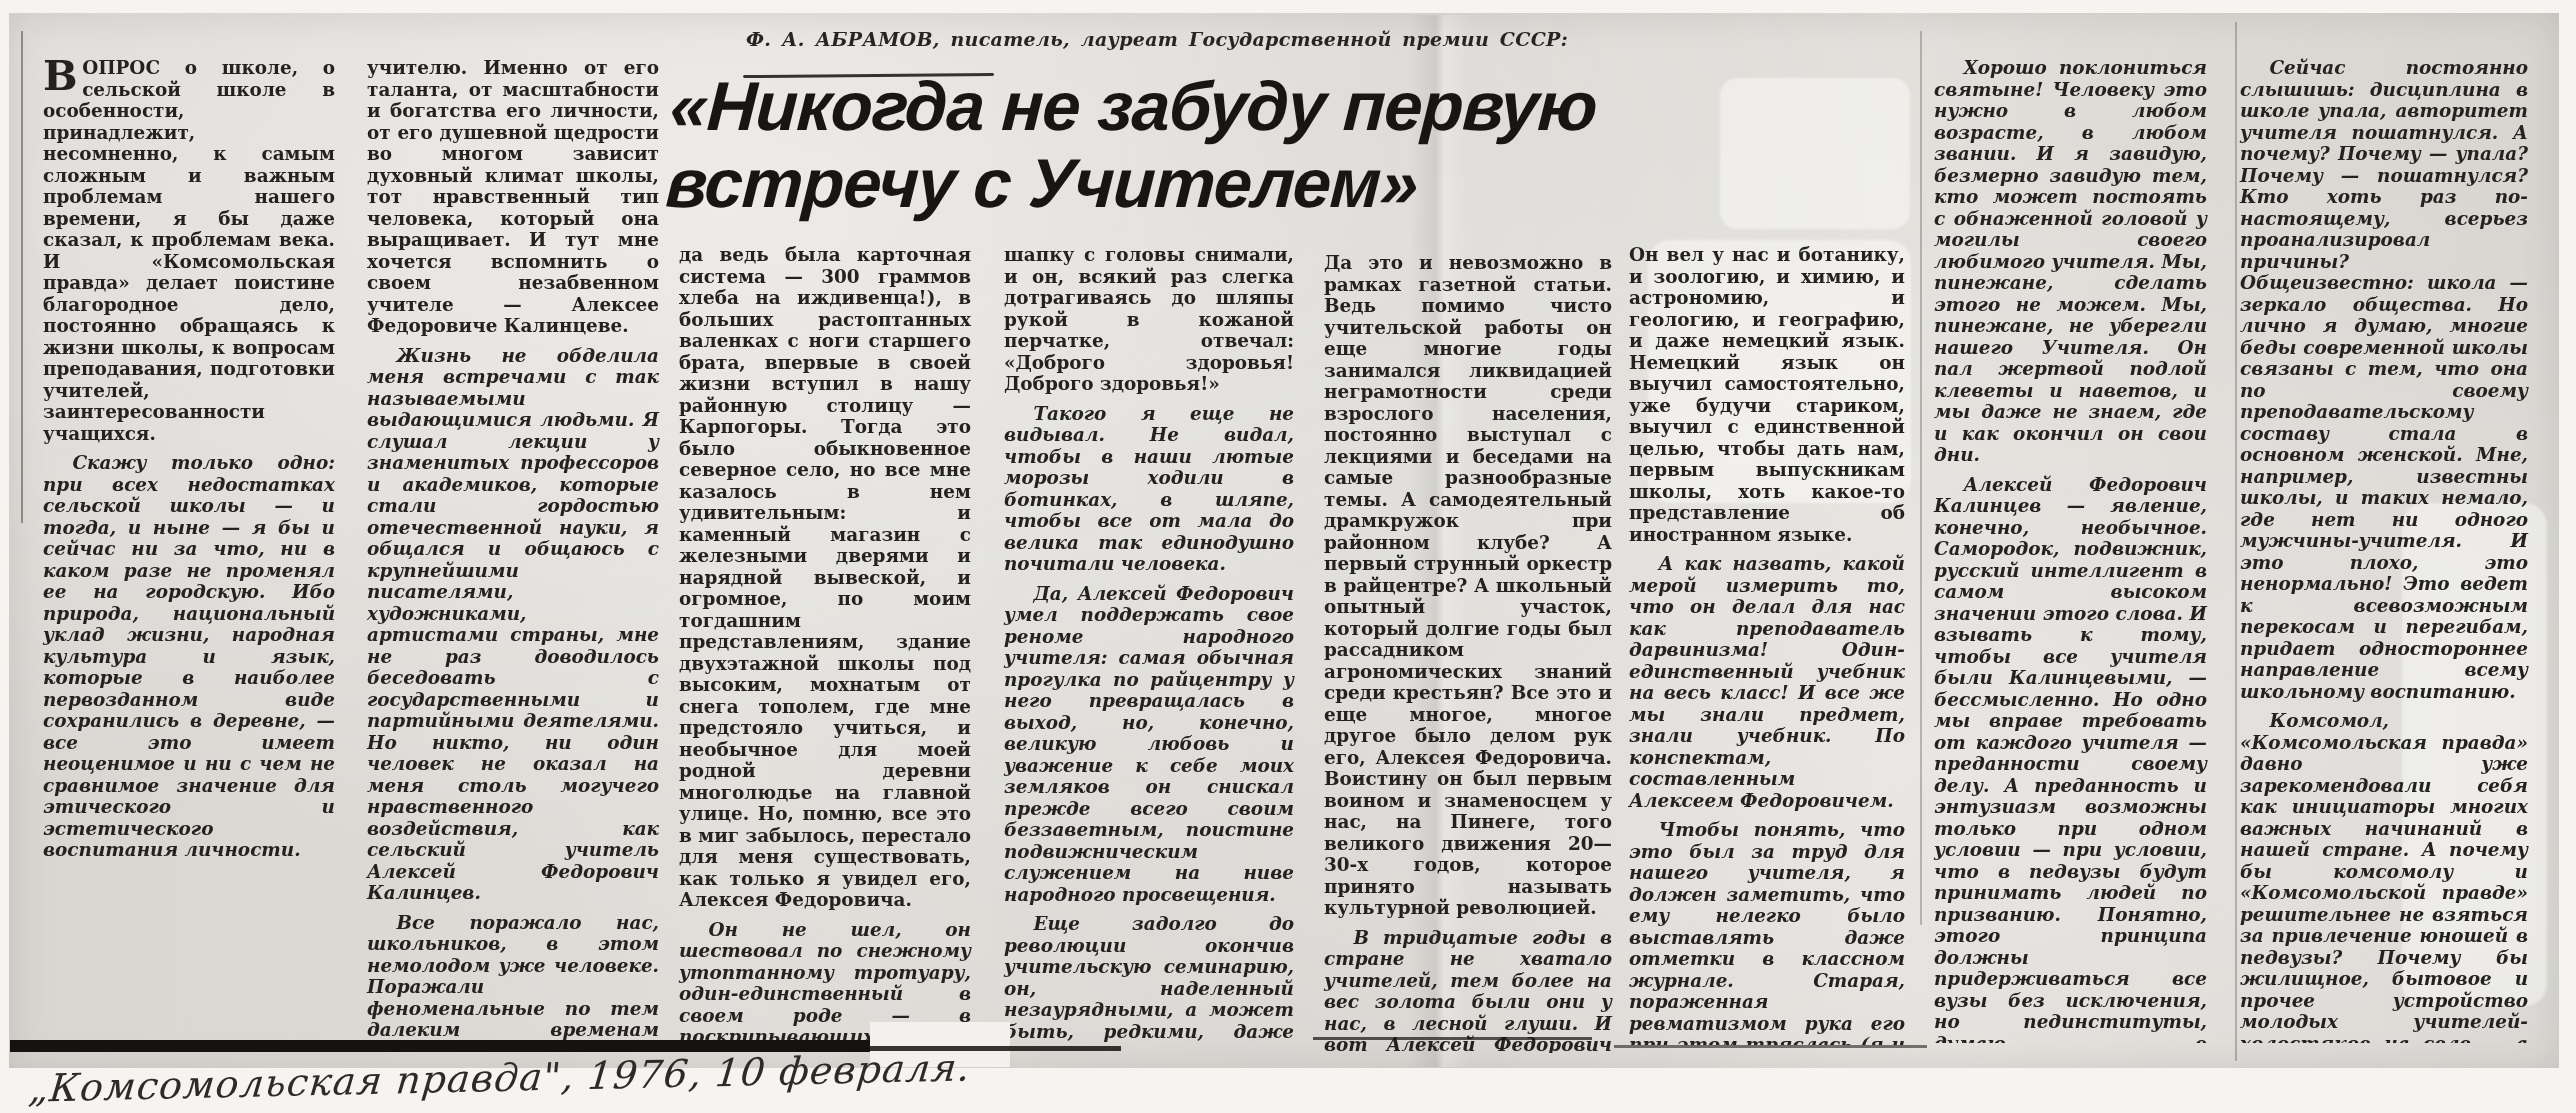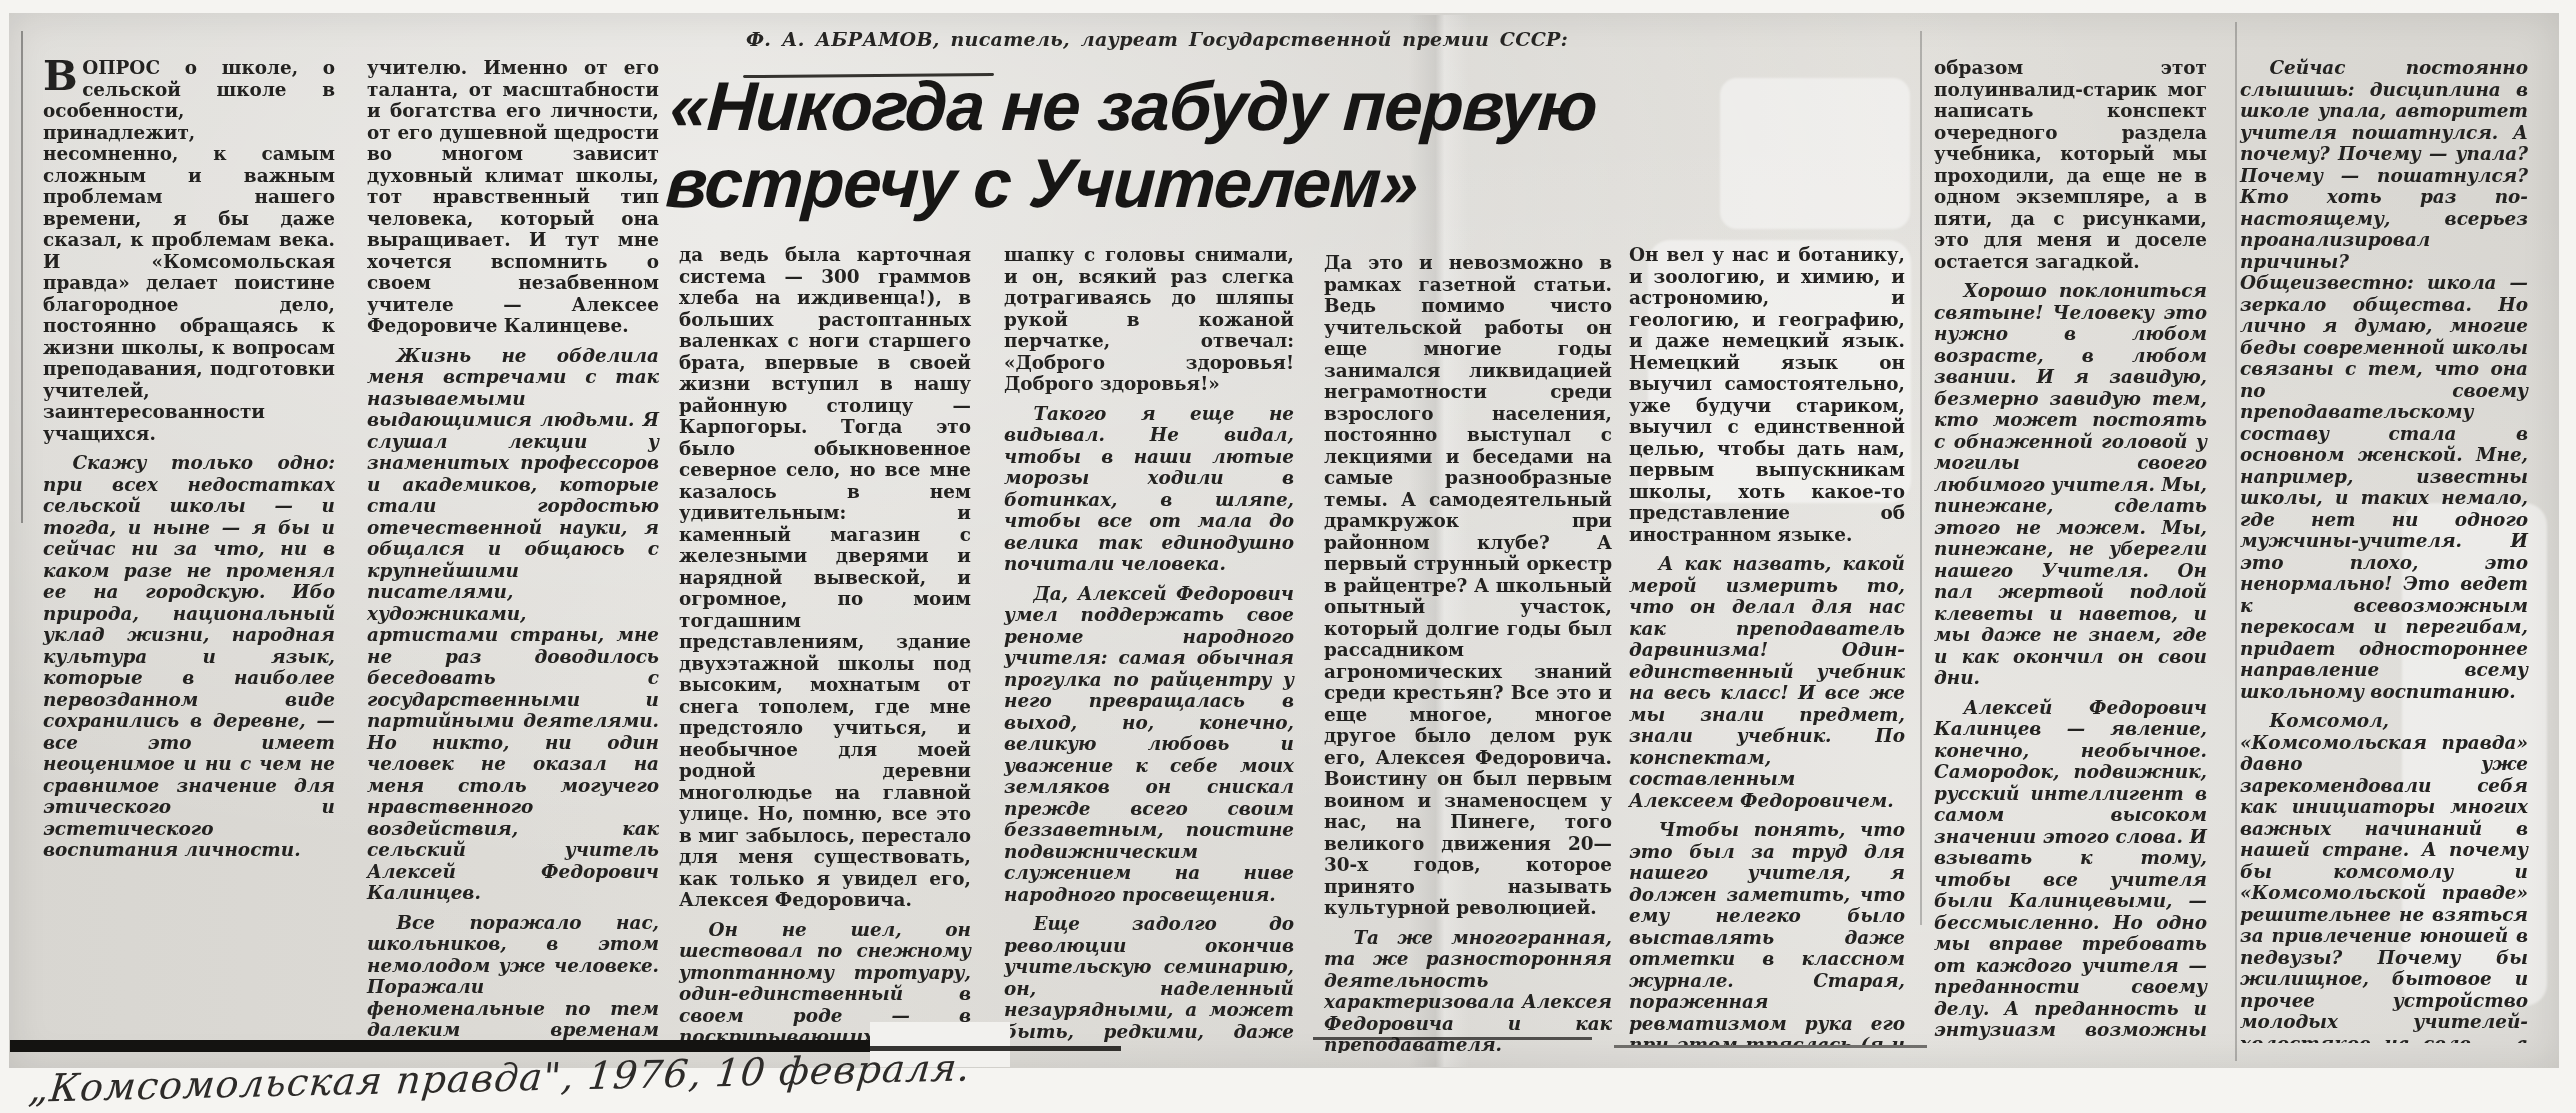--- a/index.html
+++ b/index.html
@@ -67,30 +67,28 @@
       <p class="para indent">Он не шел, он шествовал по снежному утоптанному тротуару, один-единственный в своем роде — в поскрипывающих на морозе ботинках с галошами, в темной фетровой шляпе с приподнятыми полями, в посверкивающем пенсне на красном от стужи лице, и все, кто попадался ему навстречу, — пожилые, молодые, мужчины, женщины, все кланялись ему, а старики даже</p>
     </div>
   <div class="col" style="left:996px;top:236px;width:306px;height:809px;">
       <p class="para">шапку с головы снимали, и он, всякий раз слегка дотрагиваясь до шляпы рукой в кожаной перчатке, отвечал: «Доброго здоровья! Доброго здоровья!»</p>
       <p class="para indent">Такого я еще не видывал. Не видал, чтобы в наши лютые морозы ходили в ботинках, в шляпе, чтобы все от мала до велика так единодушно почитали человека.</p>
       <p class="para indent">Да, Алексей Федорович умел поддержать свое реноме народного учителя: самая обычная прогулка по райцентру у него превращалась в выход, но, конечно, великую любовь и уважение к себе моих земляков он снискал прежде всего своим беззаветным, поистине подвижническим служением на ниве народного просвещения.</p>
       <p class="para indent">Еще задолго до революции окончив учительскую семинарию, он, наделенный незаурядными, а может быть, редкими, даже исключительными способностями, сознательно, по убеждению, пошел, как говорили тогда, в народ и вот свыше четверти века учительствовал у нас, на Пинежье, в одном из самых глухих районов Архангельской области.</p>
     </div>
   <div class="col" style="left:1316px;top:244px;width:304px;height:809px;">
       <p class="para">Да это и невозможно в рамках газетной статьи. Ведь помимо чисто учительской работы он еще многие годы занимался ликвидацией неграмотности среди взрослого населения, постоянно выступал с лекциями и беседами на самые разнообразные темы. А самодеятельный драмкружок при районном клубе? А первый струнный оркестр в райцентре? А школьный опытный участок, который долгие годы был рассадником агрономических знаний среди крестьян? Все это и еще многое, многое другое было делом рук его, Алексея Федоровича. Воистину он был первым воином и знаменосцем у нас, на Пинеге, того великого движения 20—30-х годов, которое принято называть культурной революцией.</p>
-      <p class="para indent">Та же многогранная, та же разносторонняя деятельность характеризовала Алексея Федоровича и как преподавателя.</p>
       <p class="para indent">В тридцатые годы в стране не хватало учителей, тем более на вес золота были они у нас, в лесной глуши. И вот Алексей Федорович для того, чтобы не сорвать в школе учебный процесс, годами осваивал предмет за предметом.</p>
     </div>
   <div class="col" style="left:1621px;top:236px;width:292px;height:809px;">
       <p class="para">Он вел у нас и ботанику, и зоологию, и химию, и астрономию, и геологию, и географию, и даже немецкий язык. Немецкий язык он выучил самостоятельно, уже будучи стариком, выучил с единственной целью, чтобы дать нам, первым выпускникам школы, хоть какое-то представление об иностранном языке.</p>
       <p class="para indent">А как назвать, какой мерой измерить то, что он делал для нас как преподаватель дарвинизма! Один-единственный учебник на весь класс! И все же мы знали предмет, знали учебник. По конспектам, составленным Алексеем Федоровичем.</p>
       <p class="para indent">Чтобы понять, что это был за труд для нашего учителя, я должен заметить, что ему нелегко было выставлять даже отметки в классном журнале. Старая, пораженная ревматизмом рука его при этом тряслась (я и сейчас, спустя сорок лет, слышу это потрескивание пера в напряженной тишине затаившего дыхание класса), подслеповатые, близорукие глаза только что не бороздили лист бумаги, и всегда сияющая, словно излучающая свет его лысина становилась малиновой от натуги. И вот как, когда, каким</p>
     </div>
   <div class="col" style="left:1926px;top:49px;width:289px;height:994px;">
-      <p class="para">образом этот полуинвалид-старик мог написать конспект очередного раздела учебника, который мы проходили, да еще не в одном экземпляре, а в пяти, да с рисунками, это для меня и доселе остается загадкой.</p>
       <p class="para indent">Хорошо поклониться святыне! Человеку это нужно в любом возрасте, в любом звании. И я завидую, безмерно завидую тем, кто может постоять с обнаженной головой у могилы своего любимого учителя. Мы, пинежане, сделать этого не можем. Мы, пинежане, не уберегли нашего Учителя. Он пал жертвой подлой клеветы и наветов, и мы даже не знаем, где и как окончил он свои дни.</p>
       <p class="para indent">Алексей Федорович Калинцев — явление, конечно, необычное. Самородок, подвижник, русский интеллигент в самом высоком значении этого слова. И взывать к тому, чтобы все учителя были Калинцевыми, — бессмысленно. Но одно мы вправе требовать от каждого учителя — преданности своему делу. А преданность и энтузиазм возможны только при одном условии — при условии, что в педвузы будут принимать людей по призванию. Понятно, этого принципа должны придерживаться все вузы без исключения, но пединституты, думаю, — в особенности.</p>
     </div>
   <div class="col" style="left:2232px;top:49px;width:304px;height:994px;">
       <p class="para indent">Сейчас постоянно слышишь: дисциплина в школе упала, авторитет учителя пошатнулся. А почему? Почему — упала? Почему — пошатнулся? Кто хоть раз по-настоящему, всерьез проанализировал причины? Общеизвестно: школа — зеркало общества. Но лично я думаю, многие беды современной школы связаны с тем, что она по своему преподавательскому составу стала в основном женской. Мне, например, известны школы, и таких немало, где нет ни одного мужчины-учителя. И это плохо, это ненормально! Это ведет к всевозможным перекосам и перегибам, придает одностороннее направление всему школьному воспитанию.</p>
       <p class="para indent">Комсомол, «Комсомольская правда» давно уже зарекомендовали себя как инициаторы многих важных начинаний в нашей стране. А почему бы комсомолу и «Комсомольской правде» решительнее не взяться за привлечение юношей в педвузы? Почему бы жилищное, бытовое и прочее устройство молодых учителей-холостяков на селе — а оно там, за редким исключением, никуда не годится, — почему бы все это не взять комсомолу в свои руки?</p>
     </div>
 
   <div class="white-gap" style="left:870px;top:1022px;width:140px;height:45px;"></div>
   <div class="rule" style="left:10px;top:1040px;width:860px;height:12.3px;"></div>

